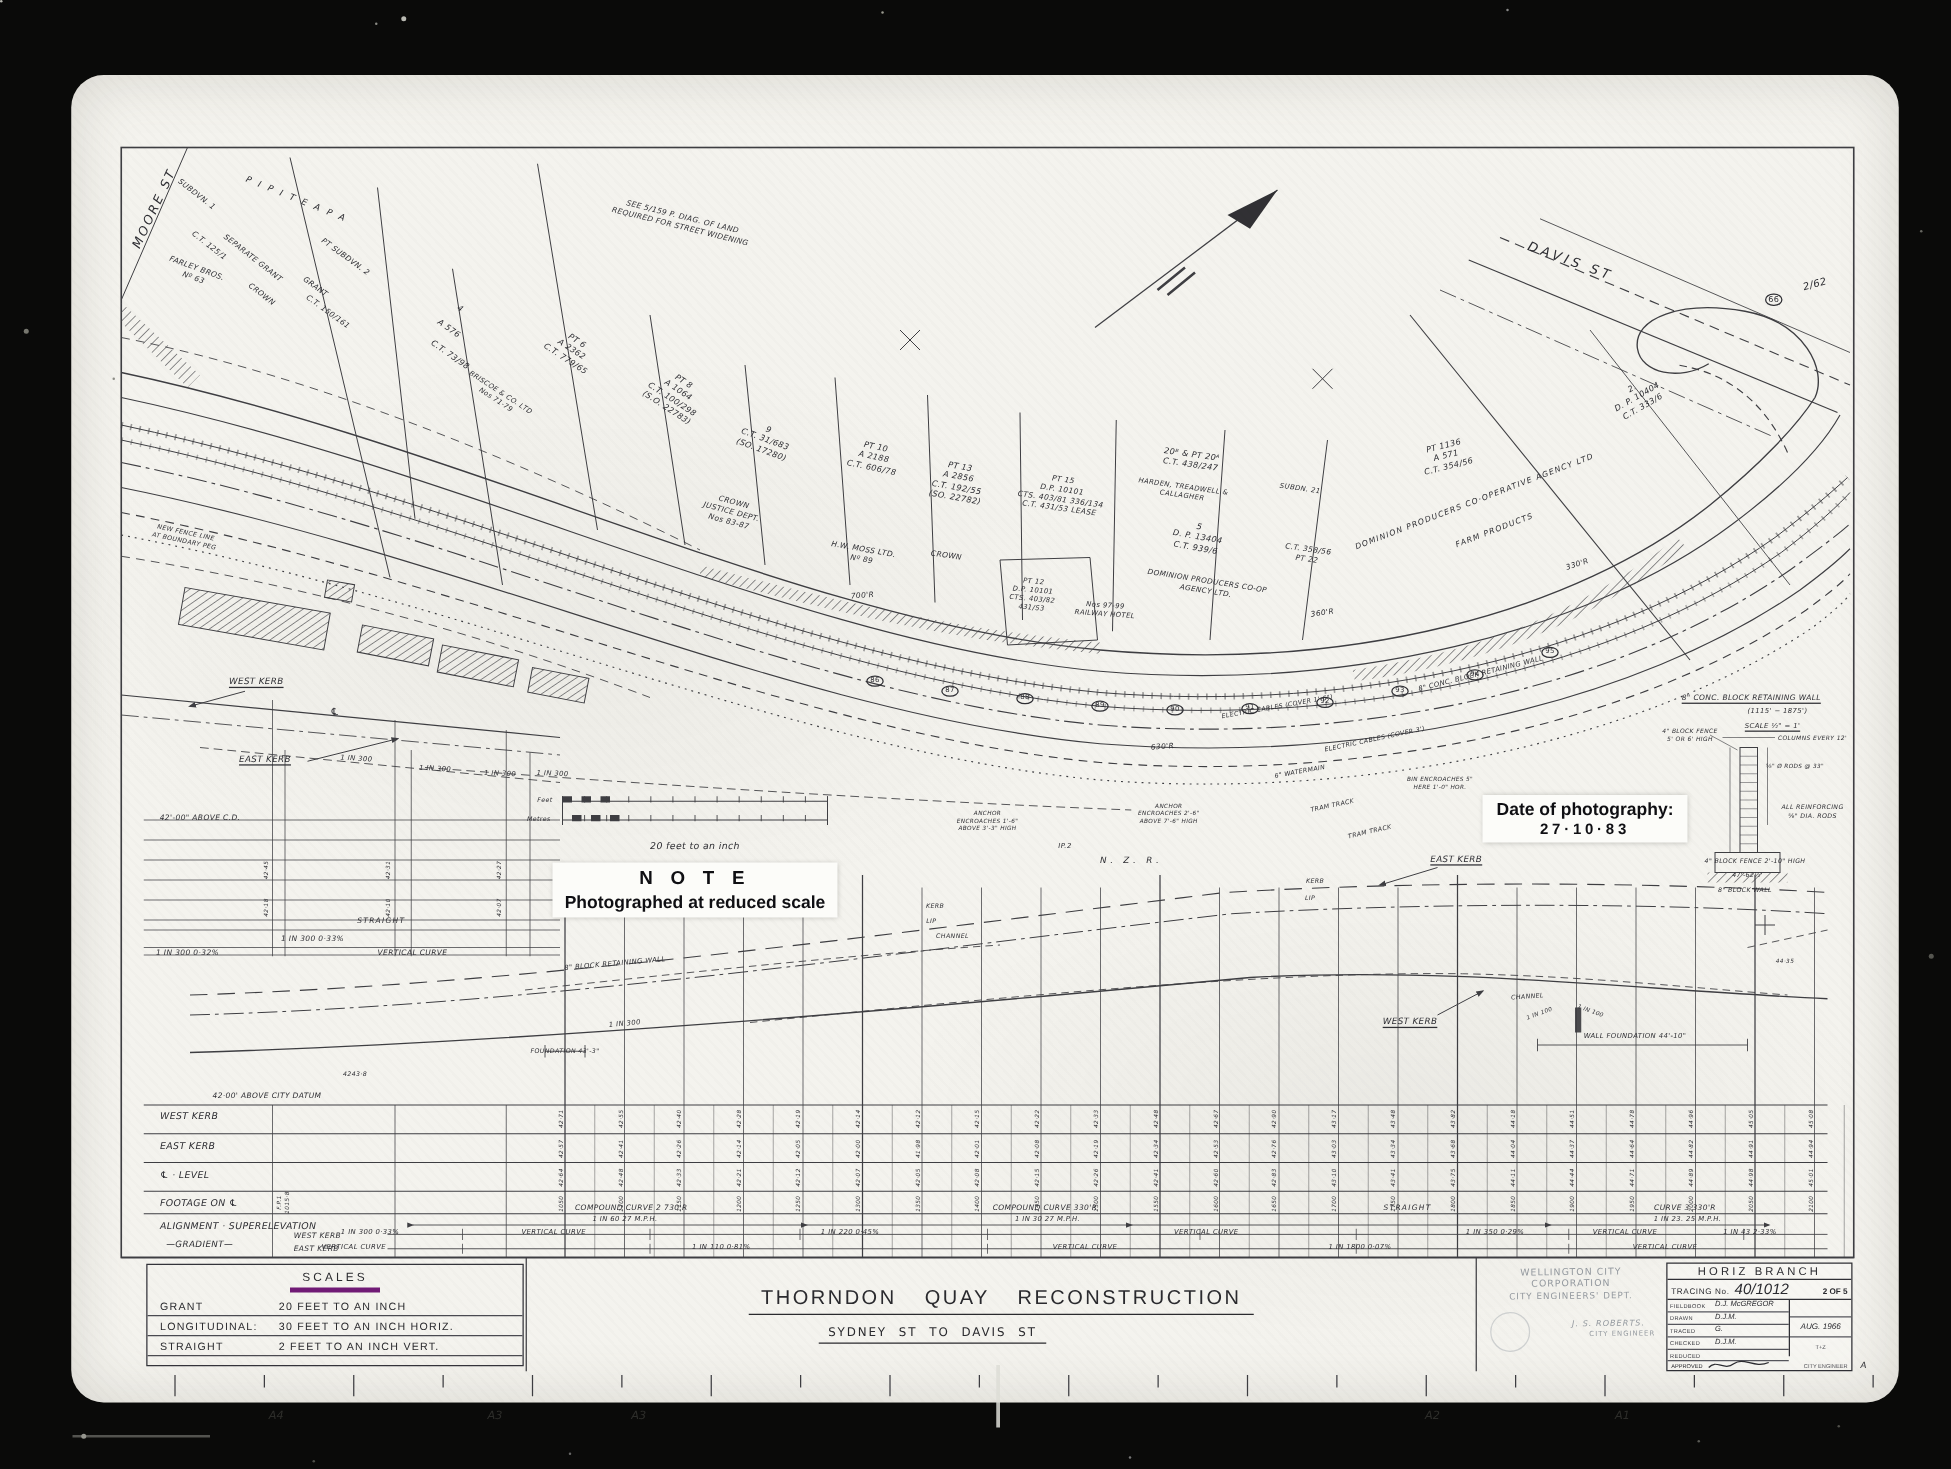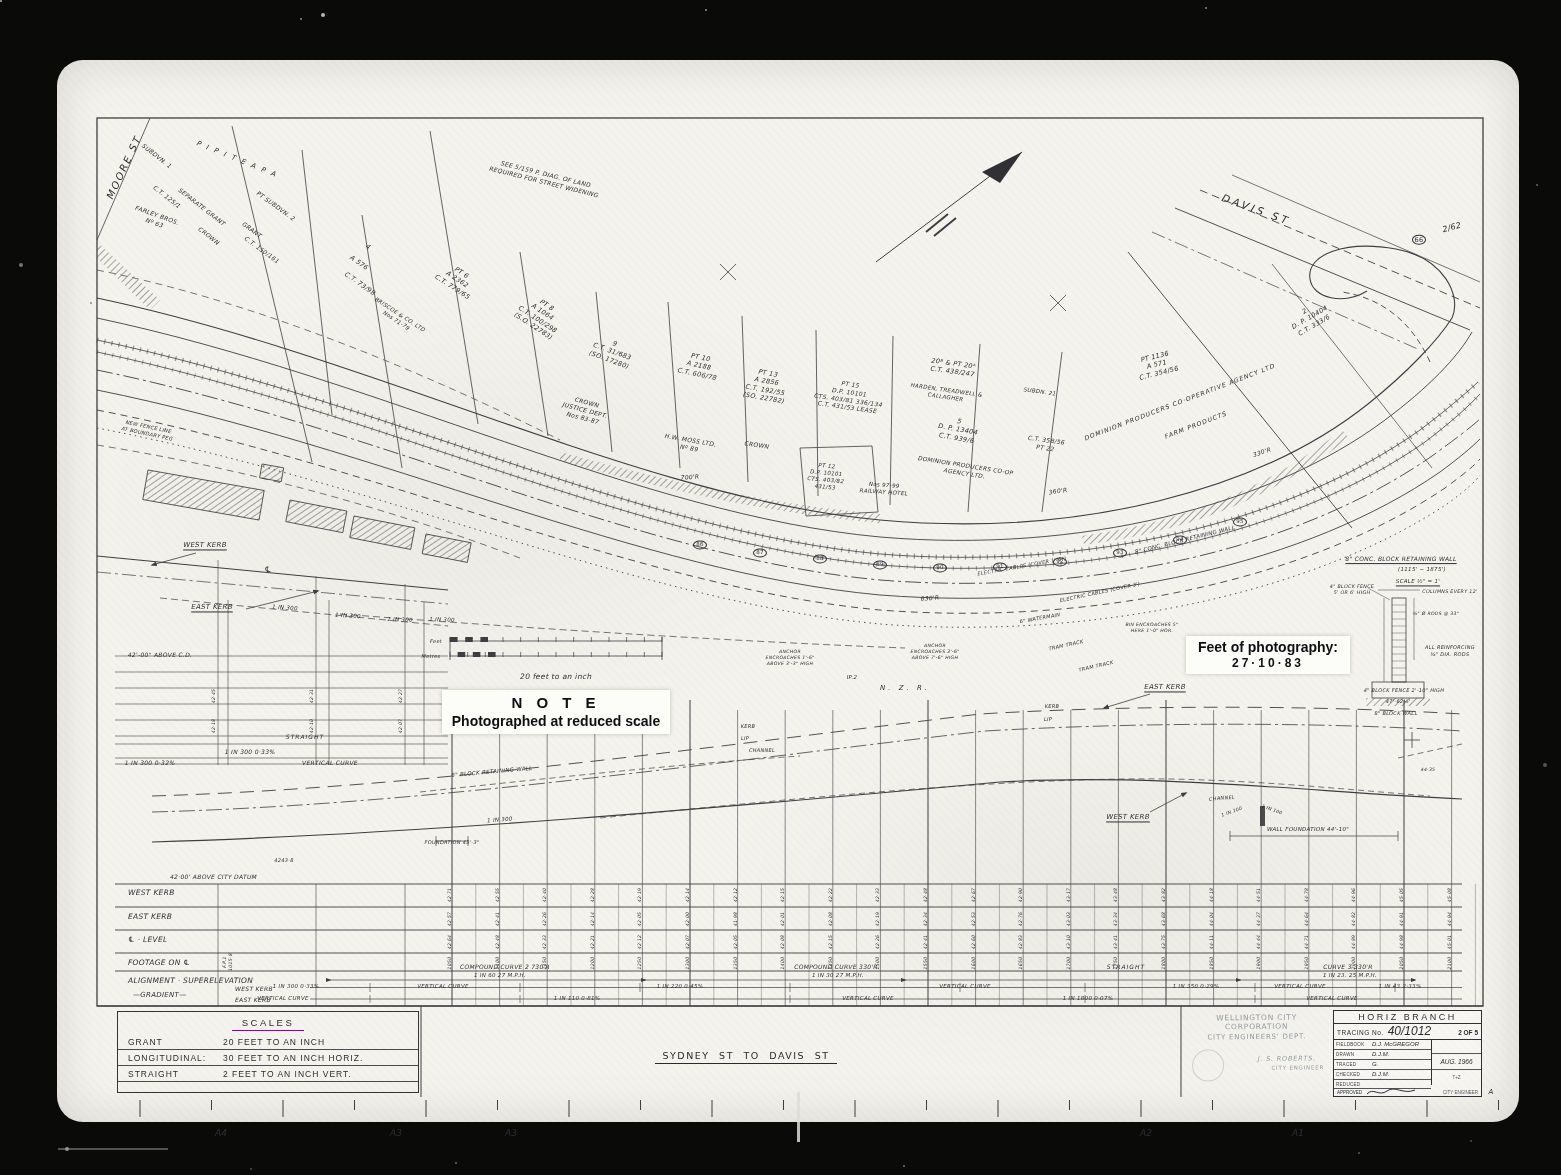--- a/index.html
+++ b/index.html
@@ -29,21 +29,21 @@
   #photo-label .pl-1{font-size:14px;}
   #photo-label .pl-2{font-size:12px;letter-spacing:3px;margin-top:1px;}
   #titlebar{position:absolute;left:422px;top:1007px;width:758px;height:90px;display:flex;
             flex-direction:column;align-items:center;justify-content:center;color:#2a2a2e;}
   #main-title{font-family:"Liberation Sans","DejaVu Sans",sans-serif;font-size:16px;letter-spacing:2px;
               word-spacing:16px;border-bottom:1.2px solid #2a2a2e;padding:0 10px 3px;}
   #sub-title{margin-top:9px;font-size:9.5px;letter-spacing:1.5px;word-spacing:5px;
              border-bottom:1px solid #2a2a2e;padding:0 8px 2px;transform:translateX(-55px);}
   #scalesbox{position:absolute;left:117px;top:1011px;width:300px;height:80px;border:1.2px solid #33333a;
              color:#2a2a2e;font-family:"Liberation Sans","DejaVu Sans",sans-serif;font-size:8.5px;letter-spacing:1px;}
-  .sb-title{width:72px;margin:5px auto 3px;text-align:center;border-bottom:1px solid #701a75;
+  .sb-title{width:72px;margin:5px auto 3px;text-align:center;border-bottom:4px solid #701a75;
             padding-bottom:2px;font-size:9.5px;letter-spacing:2.5px;}
   .sb-row{display:flex;padding:3px 10px 2px;border-bottom:1px solid #4a4a50;}
   .sb-row .k{width:95px;} .sb-row .v{flex:1;}
   #corp{position:absolute;left:1184px;top:1013px;width:146px;height:80px;color:#8a9097;text-align:center;
         font-size:7.5px;letter-spacing:.8px;opacity:.9;transform:rotate(-.6deg);}
   #corp .c2{font-size:7px;margin-top:2px;}
   #corp .sig{margin-top:14px;font-size:6.5px;font-style:italic;text-align:right;padding-right:14px;}
   #corp .sig2{font-size:5.5px;text-align:right;padding-right:6px;margin-top:2px;}
   #corp .stamp{position:absolute;left:8px;top:36px;width:30px;height:30px;border:1px solid #9aa0a6;
                border-radius:50%;opacity:.45;}
@@ -563,21 +563,21 @@
       <div class="lbl" style="left: 1449.6px; top: 918.5px; font-size: 4.6px; transform: translate(-50%, -50%) rotate(-90deg);">44·94</div>
       <div class="lbl" style="left: 1449.6px; top: 941.5px; font-size: 4.6px; transform: translate(-50%, -50%) rotate(-90deg);">45·01</div>
       <div class="lbl" style="left: 1449.6px; top: 962.5px; font-size: 4.6px; transform: translate(-50%, -50%) rotate(-90deg);">2100</div>
     </div>
 
   <div class="paste" id="note-label">
     <div class="nl-1">N O T E</div>
     <div class="nl-2">Photographed at reduced scale</div>
   </div>
   <div class="paste" id="photo-label">
-    <div class="pl-1">Feet of photography:</div>
+    <div class="pl-1">Date of photography:</div>
     <div class="pl-2">27·10·83</div>
   </div>
 
   <div id="scalesbox">
     <div class="sb-title">SCALES</div>
     <div id="sb-rows">
         <div class="sb-row">
           <span class="k">GRANT</span>
           <span class="v">20 FEET TO AN INCH</span>
         </div>
@@ -585,20 +585,21 @@
           <span class="k">LONGITUDINAL:</span>
           <span class="v">30 FEET TO AN INCH HORIZ.</span>
         </div>
         <div class="sb-row">
           <span class="k">STRAIGHT</span>
           <span class="v">2 FEET TO AN INCH VERT.</span>
         </div>
       </div>
   </div>
   <div id="titlebar">
+    <div id="main-title">THORNDON QUAY RECONSTRUCTION</div>
     <div id="sub-title">SYDNEY ST TO DAVIS ST</div>
   </div>
   <div id="corp">
     <div>WELLINGTON CITY CORPORATION</div>
     <div class="c2">CITY ENGINEERS' DEPT.</div>
     <div class="stamp"></div>
     <div class="sig">J. S. ROBERTS.</div>
     <div class="sig2">CITY ENGINEER</div>
   </div>
   <div id="dbranch">

